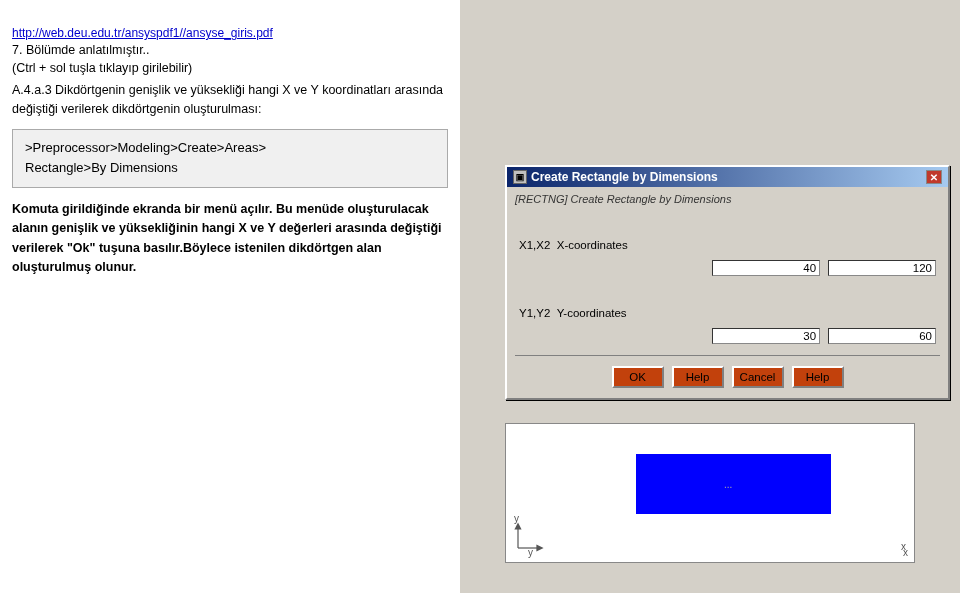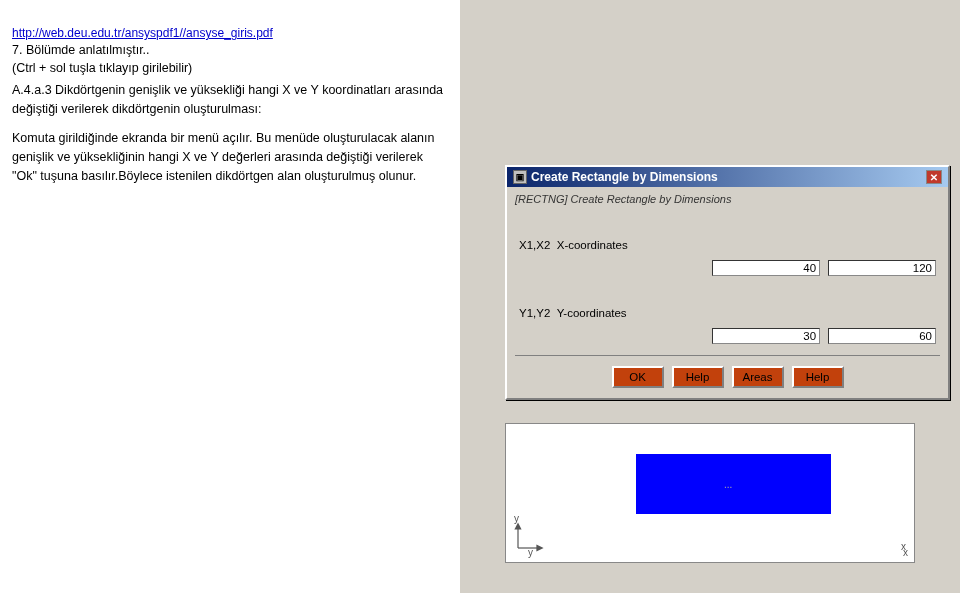--- a/index.html
+++ b/index.html
@@ -54,20 +54,21 @@
       font-weight: normal;
     }
 
     .command-box div {
       line-height: 1.6;
     }
 
     .description-text {
       font-size: 12.5px;
       line-height: 1.55;
+      font-weight: bold;
     }
 
     
     .right-panel {
       position: absolute;
       left: 460px;
       top: 0;
       width: 500px;
       height: 593px;
       background: #d4d0c8;
@@ -232,20 +233,24 @@
 <body>
 
 <div class="left-panel">
   <a class="url-link">http://web.deu.edu.tr/ansyspdf1//ansyse_giris.pdf</a>
   <p class="intro-text">
     <span>7. Bölümde anlatılmıştır..</span><br>
     <span>(Ctrl + sol tuşla tıklayıp girilebilir)</span>
   </p>
   <p class="section-text">A.4.a.3  Dikdörtgenin genişlik ve yüksekliği hangi X ve Y koordinatları arasında değiştiği verilerek dikdörtgenin oluşturulması:</p>
 
+  <div class="command-box">
+    <div>&gt;Preprocessor&gt;Modeling&gt;Create&gt;Areas&gt;</div>
+    <div>Rectangle&gt;By Dimensions</div>
+  </div>
 
   <p class="description-text">Komuta girildiğinde ekranda bir menü açılır. Bu menüde oluşturulacak alanın genişlik ve yüksekliğinin hangi X ve Y değerleri arasında değiştiği verilerek "Ok" tuşuna basılır.Böylece istenilen dikdörtgen alan oluşturulmuş olunur.</p>
 </div>
 
 <div class="right-panel">
 
   <div class="dialog-window">
 
     <div class="dialog-titlebar">
       <div class="title-left">
@@ -279,21 +284,21 @@
           </td>
         </tr>
       </tbody>
         </table>
 
       <hr class="dialog-divider">
 
       <div class="dialog-buttons">
         <button class="win-btn">OK</button>
         <button class="win-btn">Help</button>
-        <button class="win-btn">Areas</button>
+        <button class="win-btn">Cancel</button>
         <button class="win-btn">Help</button>
       </div>
     </div>
   </div>
 
   <div class="canvas-area">
 
     <div class="blue-rect" style="left: 130px; top: 30px; width: 195px; height: 60px;">
     </div>
 

